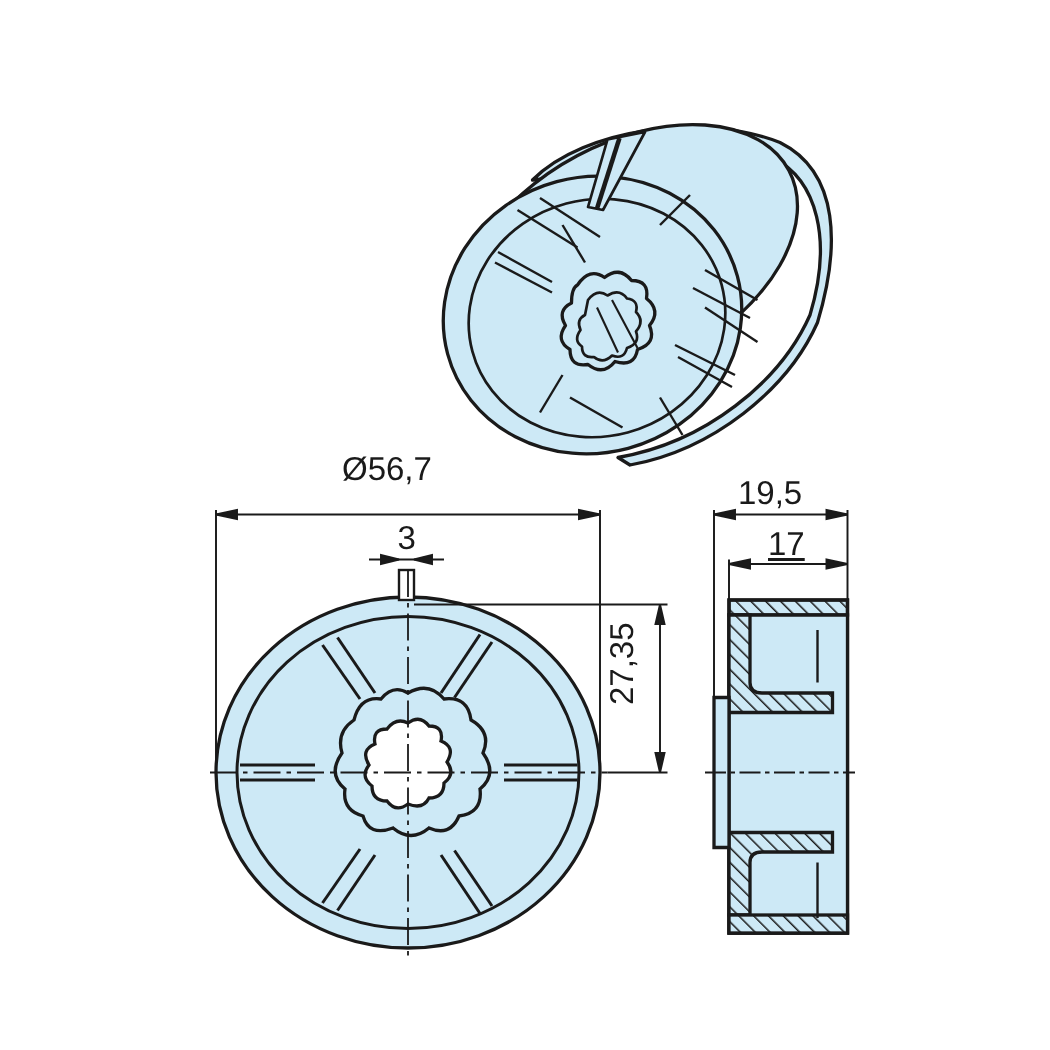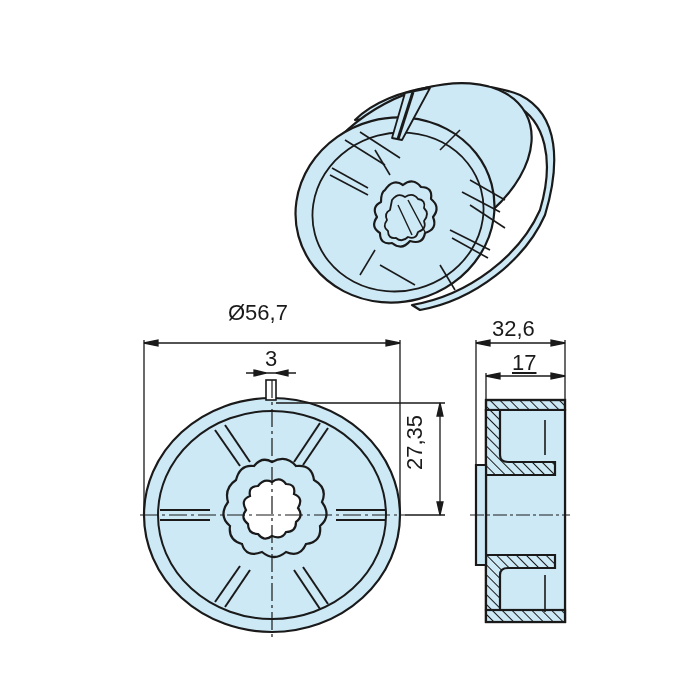--- a/index.html
+++ b/index.html
@@ -126,15 +126,15 @@
     <line x1="486" y1="373" x2="486" y2="400" fill="none"></line>
     <line x1="486" y1="376" x2="565" y2="376"></line>
     <polygon points="486,376 500,373 500,379"></polygon>
     <polygon points="565,376 551,373 551,379"></polygon>
   </g>
 </svg>
 
 <div class="dim" style="left:228px;top:302px;">Ø56,7</div>
 <div class="dim" style="left:265px;top:348px;">3</div>
 <div class="dim" style="left:404px;top:470px;transform:rotate(-90deg);transform-origin:left top;">27,35</div>
-<div class="dim" style="left:492px;top:318px;">32,6</div>
+<div class="dim" style="left:492px;top:318px;">19,5</div>
 <div class="dim" style="left:512px;top:352px;text-decoration:underline;">17</div>
 </div>
 
 </body></html>

